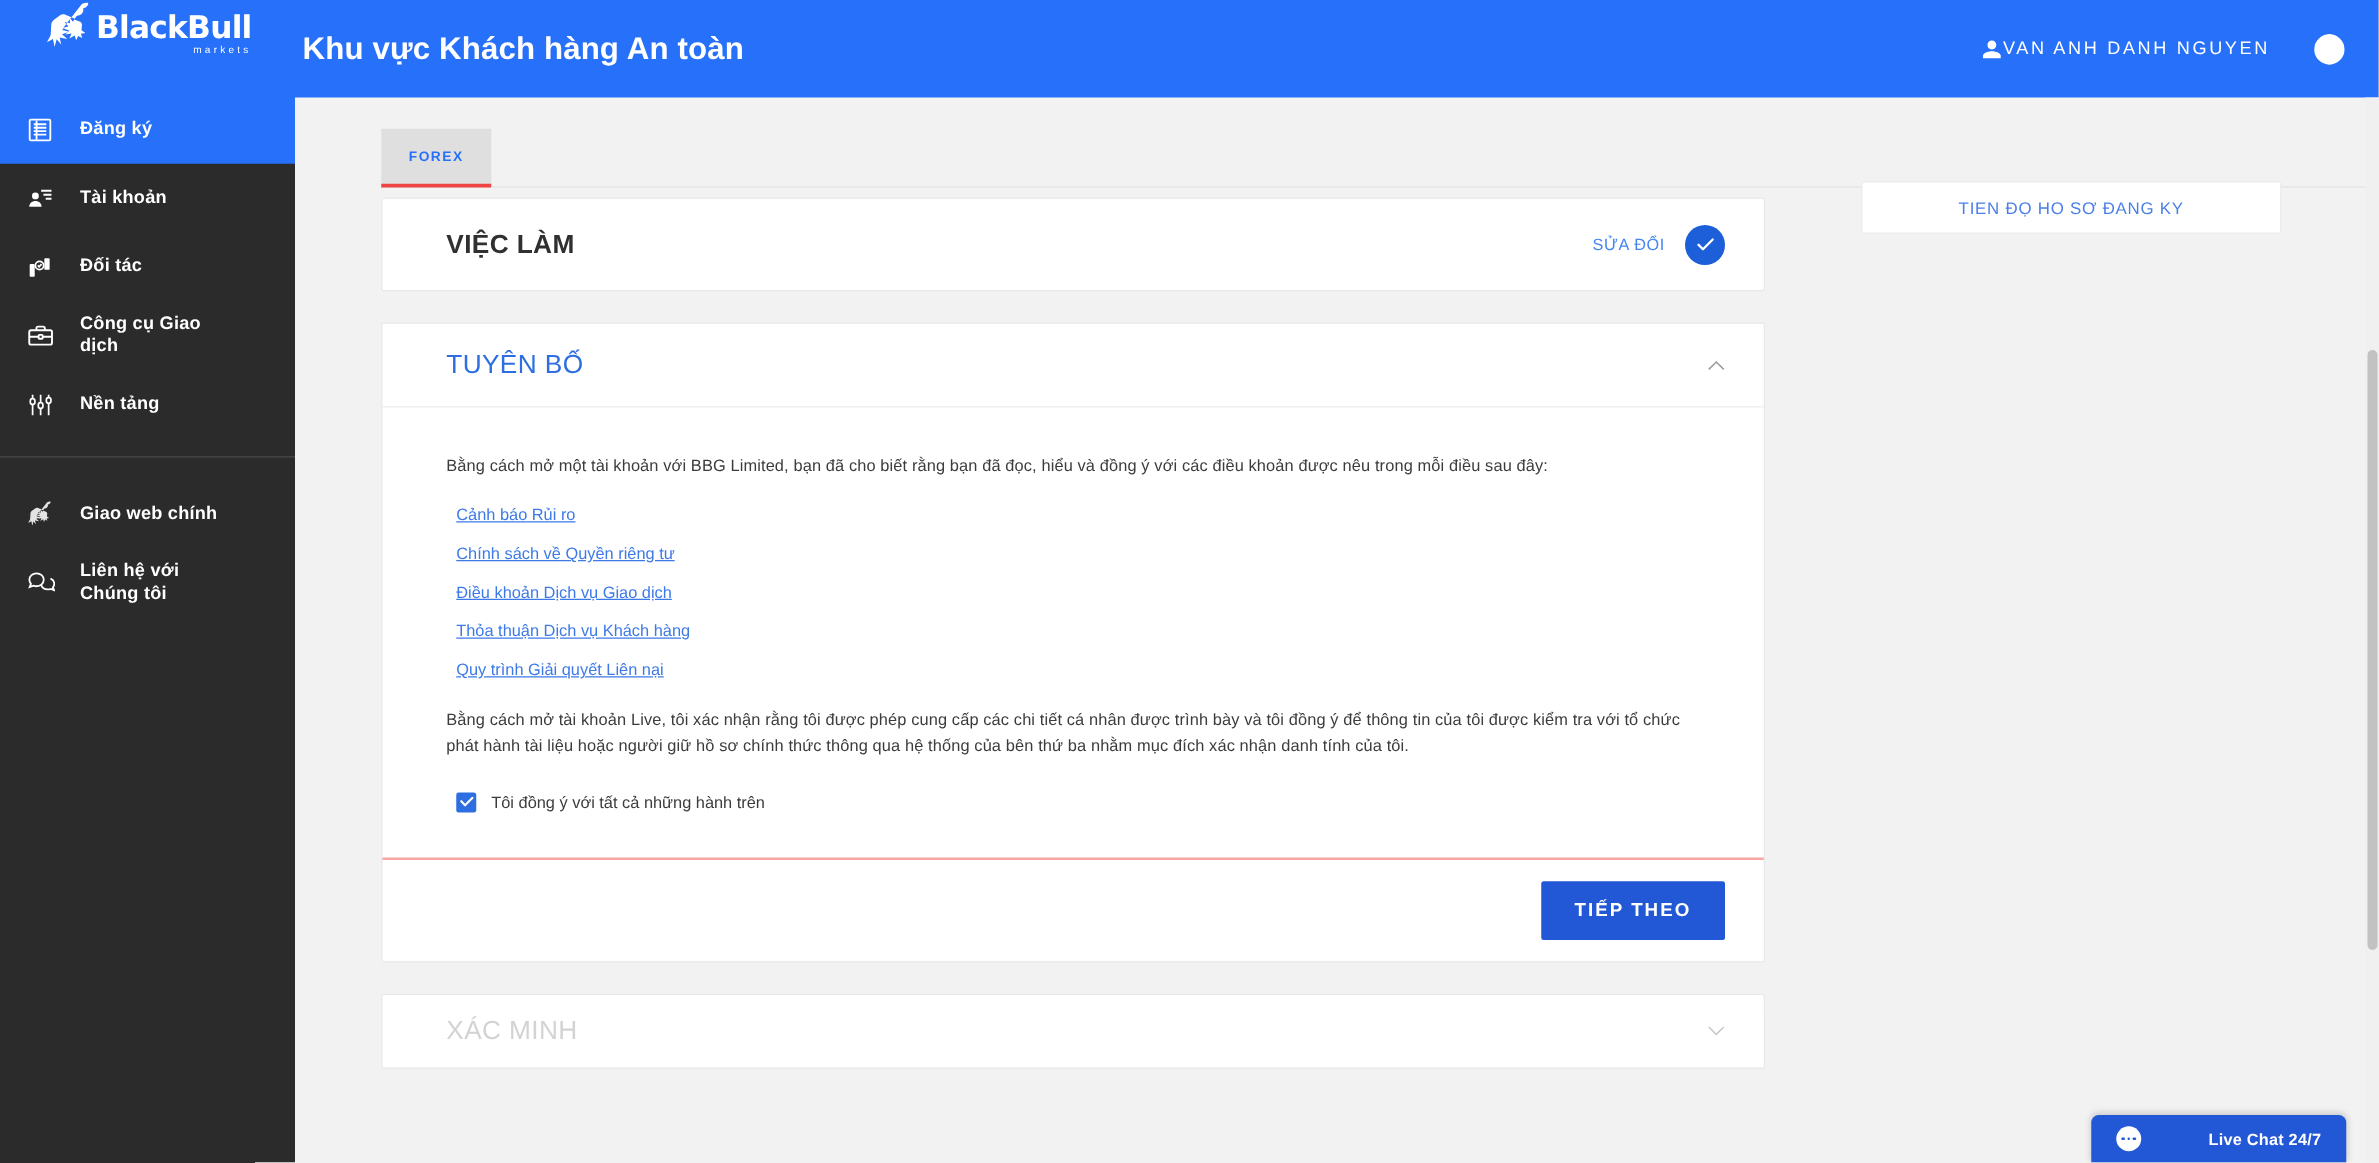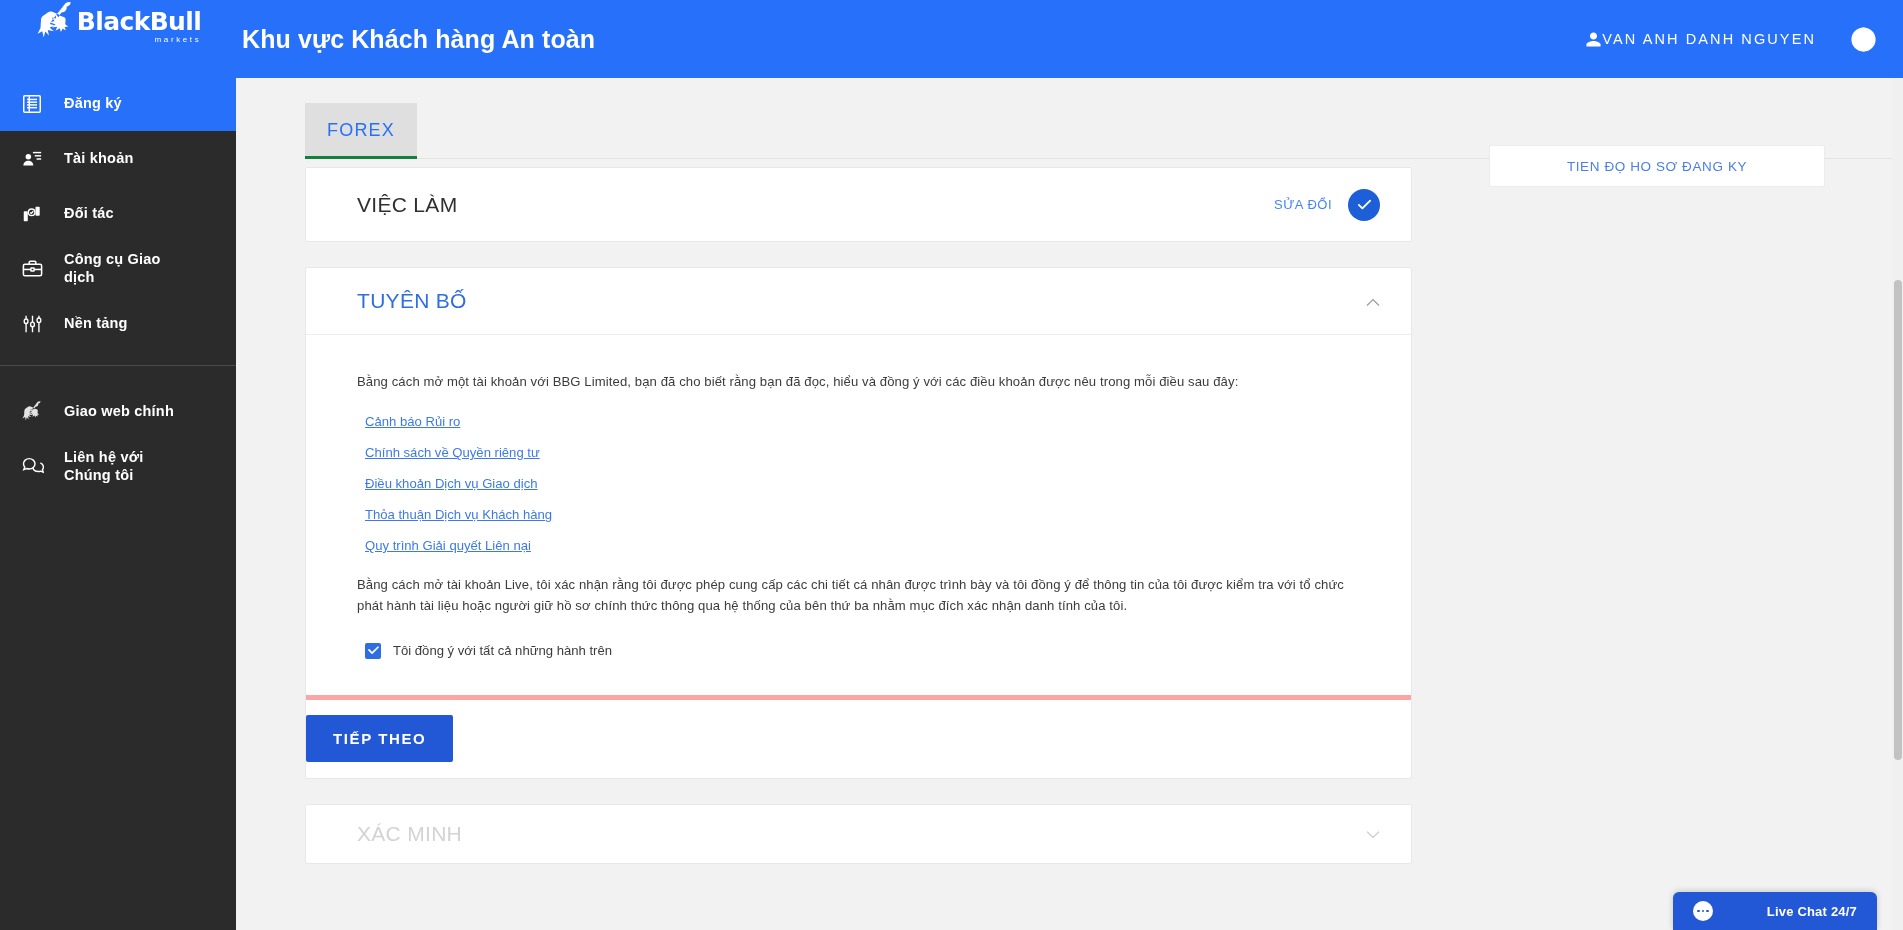--- a/index.html
+++ b/index.html
@@ -82,23 +82,23 @@
     width: 1667px; height: 852px;
     background: #f2f2f2;
     overflow: hidden;
   }
   #tabs {
     margin: 25px 0 0 69px;
     display: flex; align-items: flex-end;
   }
   .tab {
     background: #dfdfdf; color: #2670fa;
-    font-size: 18px; font-weight: 400; letter-spacing: 1.2px;
+    font-size: 11px; font-weight: 700; letter-spacing: 1.2px;
     padding: 17px 22px 15px 22px;
-    border-bottom: 3px solid #15803d;
+    border-bottom: 3px solid #ef4444;
     cursor: pointer;
   }
   #tab-rule {
     flex: 1; height: 1px; background: #e2e2e2;
     margin-bottom: 0px; align-self: flex-end;
   }
 
   .card {
     background: #ffffff;
     border: 1px solid #e8e8e8;
@@ -106,21 +106,21 @@
     width: 1107px;
     border-radius: 2px;
   }
   #card-employment {
     margin-top: 8px;
     height: 75px;
     display: flex; align-items: center;
     padding: 0 31px 0 51px;
   }
   .card-title-dark {
-    font-size: 21px; color: #303030; font-weight: 400;
+    font-size: 21px; color: #303030; font-weight: 700;
     letter-spacing: 0.3px;
   }
   #employment-actions {
     margin-left: auto; display: flex; align-items: center; gap: 16px;
   }
   #edit-link {
     color: #4486f2; font-size: 13px; letter-spacing: 0.5px;
     cursor: pointer;
   }
   #check-badge {
@@ -156,23 +156,23 @@
   #para-two { margin-bottom: 26px; width: 1010px; }
   #agree-row { display: flex; align-items: center; gap: 12px; margin-left: 8px; }
   #agree-box {
     width: 16px; height: 16px; border-radius: 2px;
     background: #2d6fe0; display: flex; align-items: center; justify-content: center;
     cursor: pointer; flex: 0 0 16px;
   }
   #agree-label { font-size: 13.1px; color: #3c3c3c; }
 
   #decl-footer {
-    border-top: 5px solid #fca5a5;
+    border-top: 2px solid #fca5a5;
     height: 83px; display: flex; align-items: center;
-    justify-content: flex-start; padding-right: 31px;
+    justify-content: flex-end; padding-right: 31px;
   }
   #next-btn {
     background: #2257d5; color: #ffffff;
     font-size: 15px; font-weight: 700; letter-spacing: 1.6px;
     padding: 15px 27px; border: none; border-radius: 2px; cursor: pointer;
   }
 
   #card-verification {
     margin-top: 25px; height: 60px;
     display: flex; align-items: center;

